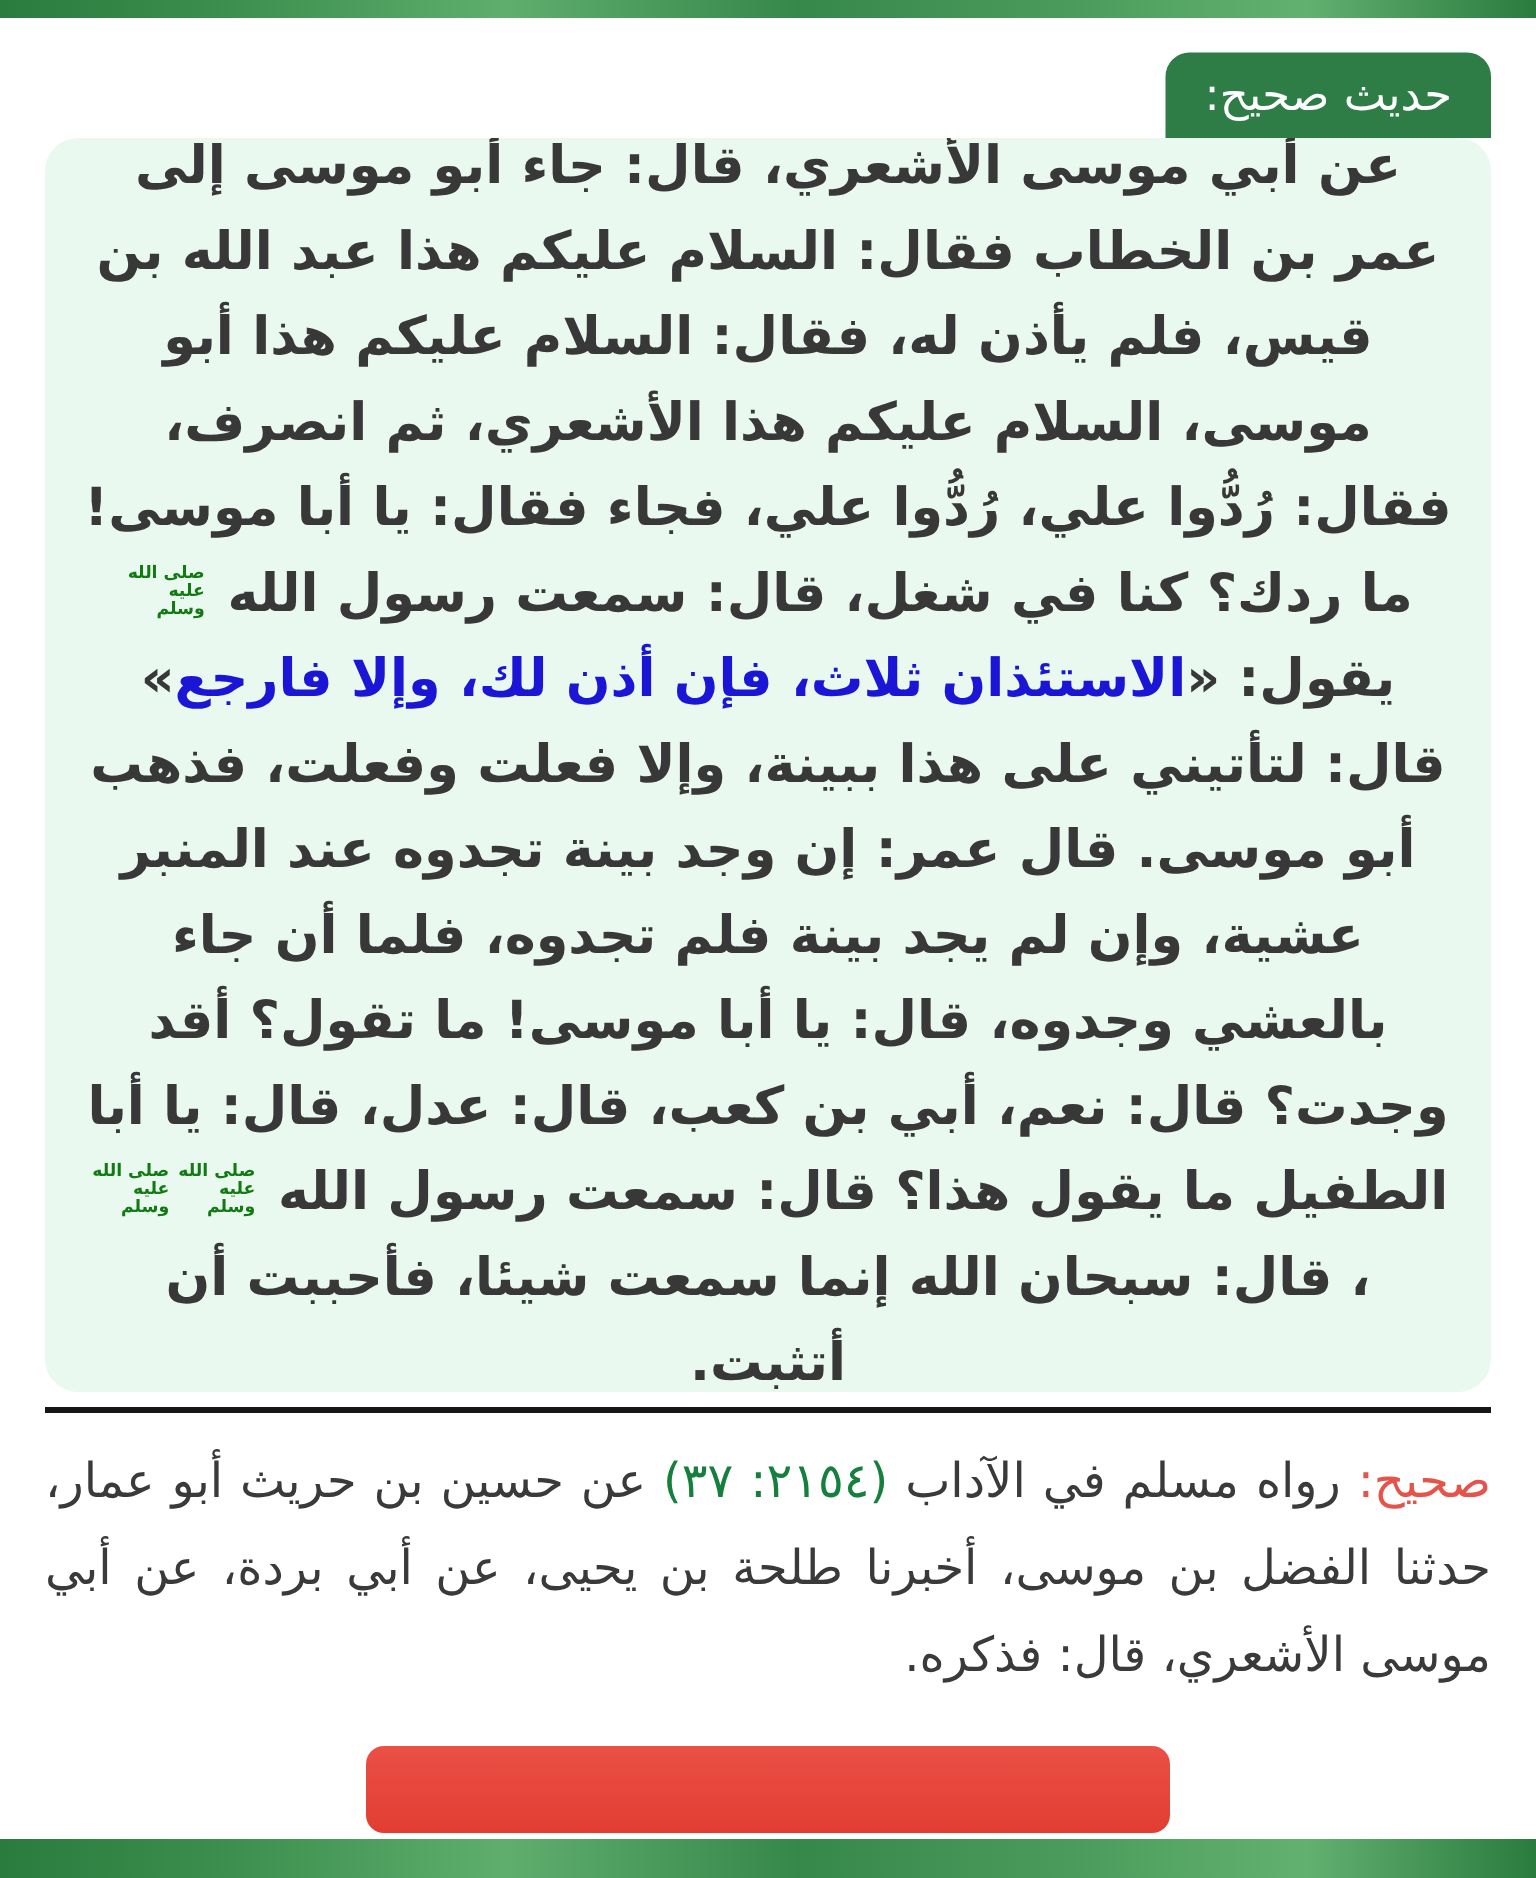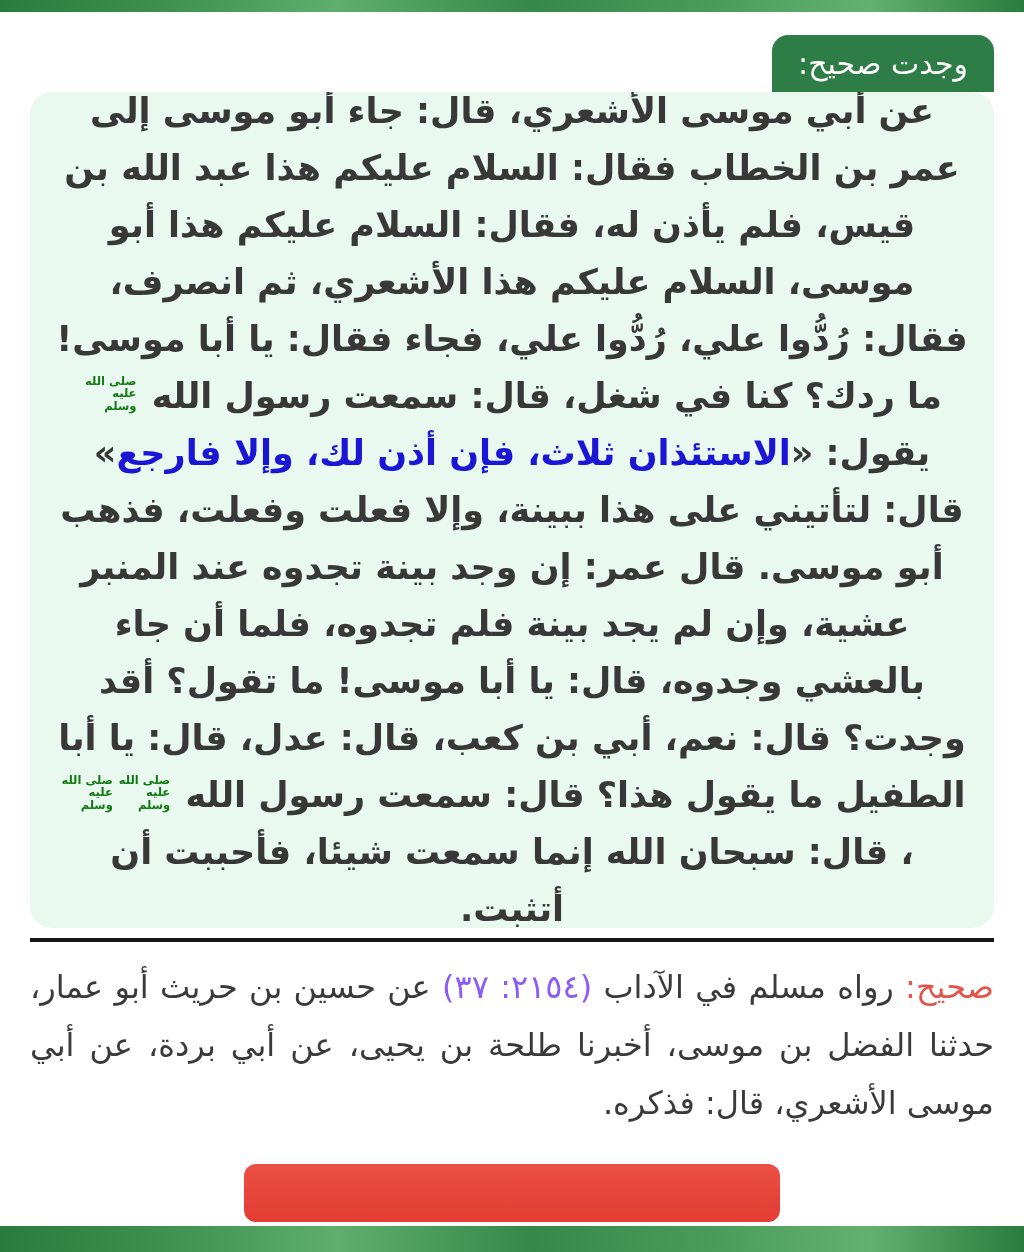--- a/index.html
+++ b/index.html
@@ -32,21 +32,21 @@
     background:#e9f9ef;border-radius:22px;
     display:flex;align-items:center;justify-content:center;
     overflow:hidden;
   }
   .hadith-text{
     margin:0;padding:6px 26px;
     font-size:35px;font-weight:bold;color:#383838;
     line-height:57px;text-align:center;
   }
   .seg-blue{color:#1b15d6;}
-  .seg-green{color:#8b5cf6;}
+  .seg-green{color:#15803d;}
 
   
   .pbuh{
     display:inline-flex;flex-direction:column;
     vertical-align:middle;
     font-size:11.5px;line-height:1.05;font-weight:bold;
     color:#127a12;text-align:right;
     transform:translateY(-4px);
     margin:0 3px;
   }
@@ -74,21 +74,21 @@
     display:flex;align-items:center;justify-content:center;gap:12px;
     font-size:33px;white-space:nowrap;
   }
 </style>
 </head>
 <body>
 
 <div class="bar bar-top"></div>
 
 <div class="grade-tab">
-  <span>وجدت صحيح:</span>
+  <span>حديث صحيح:</span>
 </div>
 
 <div class="hadith-box">
   <p class="hadith-text" id="hadith-p"><span>عن أبي موسى الأشعري، قال: جاء أبو موسى إلى عمر بن الخطاب فقال: السلام عليكم هذا عبد الله بن قيس، فلم يأذن له، فقال: السلام عليكم هذا أبو موسى، السلام عليكم هذا الأشعري، ثم انصرف، فقال: رُدُّوا علي، رُدُّوا علي، فجاء فقال: يا أبا موسى! ما ردك؟ كنا في شغل، قال: سمعت رسول الله </span><span class="pbuh">
         <span>صلى الله</span>
         <span>عليه</span>
         <span>وسلم</span>
       </span><span> يقول: «</span><span class="seg-blue">الاستئذان ثلاث، فإن أذن لك، وإلا فارجع</span><span>» قال: لتأتيني على هذا ببينة، وإلا فعلت وفعلت، فذهب أبو موسى. قال عمر: إن وجد بينة تجدوه عند المنبر عشية، وإن لم يجد بينة فلم تجدوه، فلما أن جاء بالعشي وجدوه، قال: يا أبا موسى! ما تقول؟ أقد وجدت؟ قال: نعم، أبي بن كعب، قال: عدل، قال: يا أبا الطفيل ما يقول هذا؟ قال: سمعت رسول الله </span><span class="pbuh">
         <span>صلى الله</span>
         <span>عليه</span>

